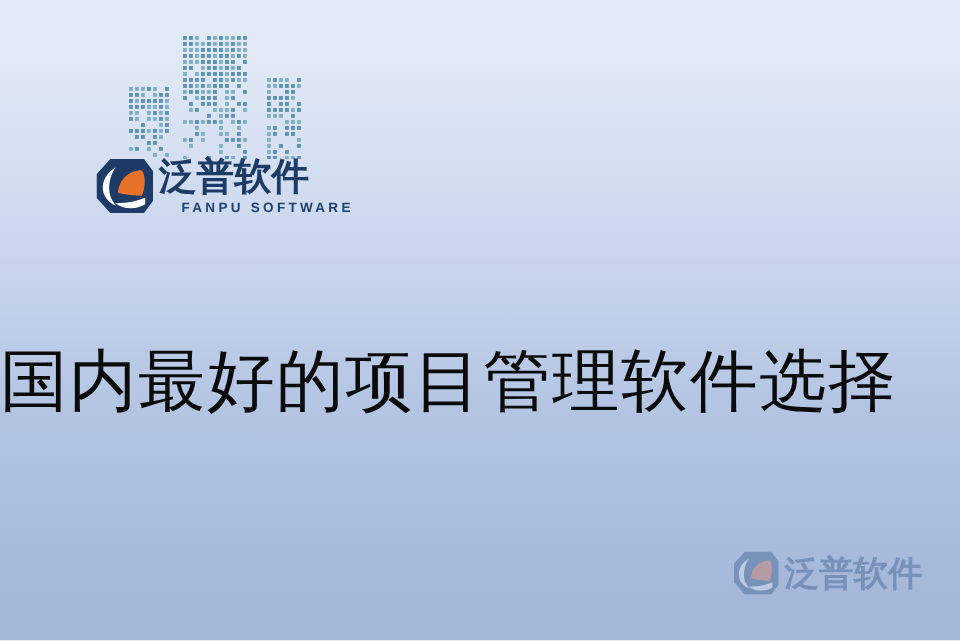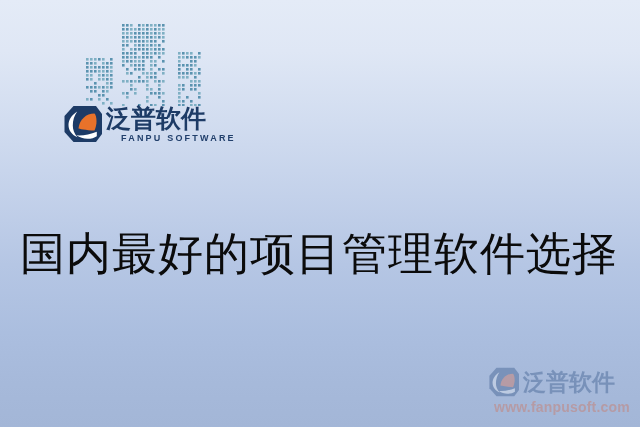--- a/index.html
+++ b/index.html
@@ -83,21 +83,20 @@
     top: 226px;
     width: 580px;
     text-align: center;
     font-family: "DejaVu Serif", "Liberation Serif", serif;
     font-size: 45px;
     line-height: 56px;
     font-weight: 400;
     color: #0b0b0b;
     letter-spacing: 1px;
     white-space: nowrap;
-    padding-left: 20px;
   }
 
   
   #watermark {
     position: absolute;
     right: 4px;
     bottom: 4px;
     width: 150px;
     height: 58px;
     opacity: 0.62;
@@ -484,16 +483,15 @@
   <div id="watermark">
     <div id="wm-row">
       <svg id="wm-mark" viewBox="0 0 40 38" xmlns="http://www.w3.org/2000/svg">
         <path d="M10.5 1 L33 1 L39 9 L39 29 L33 37 L10.5 37 L1.5 27 L1.5 11 Z" fill="#5d7aa6"></path>
         <path d="M31.5 8.5 C23 8.5 16.5 14.5 15.5 23.5 C15.5 23.5 23 25.5 31.5 25.5 C31.5 25.5 33.5 21 33.5 16.5 C33.5 12.5 32.8 10 31.5 8.5 Z" fill="#c08a86"></path>
         <path d="M14.2 6.5 C8.5 10 5.5 15 5.5 20 C5.5 25.5 9 30 14.5 32.2 C11.2 28.5 9.8 24.8 9.8 20.5 C9.8 15.6 11.3 10.4 14.2 6.5 Z" fill="#ccd7e8"></path>
         <path d="M33.8 26.8 C28 29.2 22 30.4 16 30.4 C15.2 30.4 14.4 30.4 13.6 30.3 C16.6 32.6 20.4 33.8 24.4 33.8 C28.2 33.8 31.5 32.8 33.8 31.2 Z" fill="#ccd7e8"></path>
       </svg>
       <div id="wm-cn">泛普软件</div>
     </div>
-    <div id="wm-url">www.fanpusoft.com</div>
   </div>
 
 </div>
 
 </body></html>

